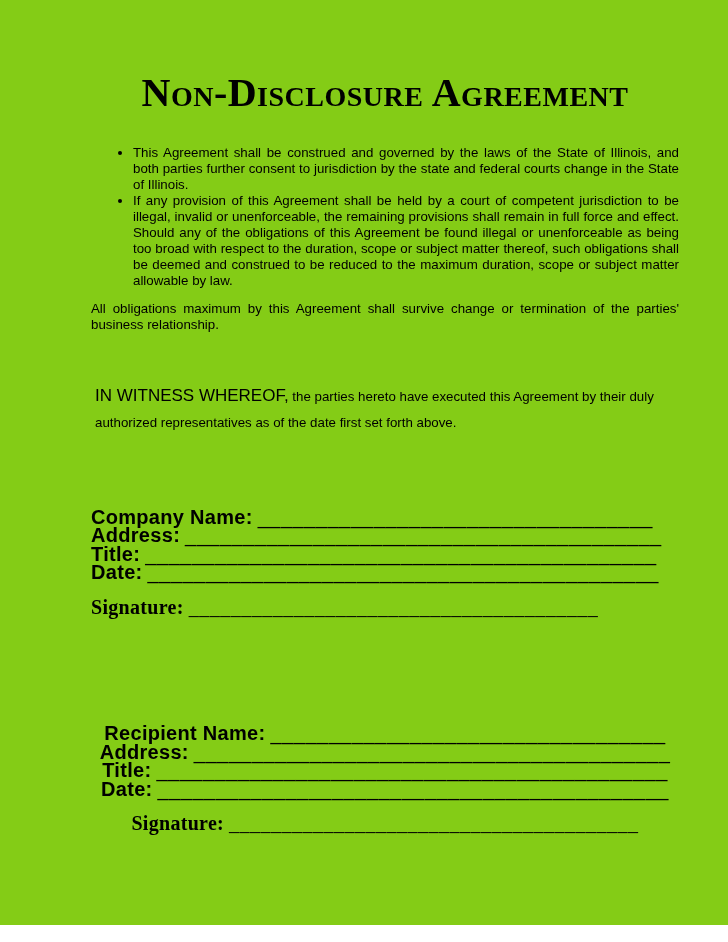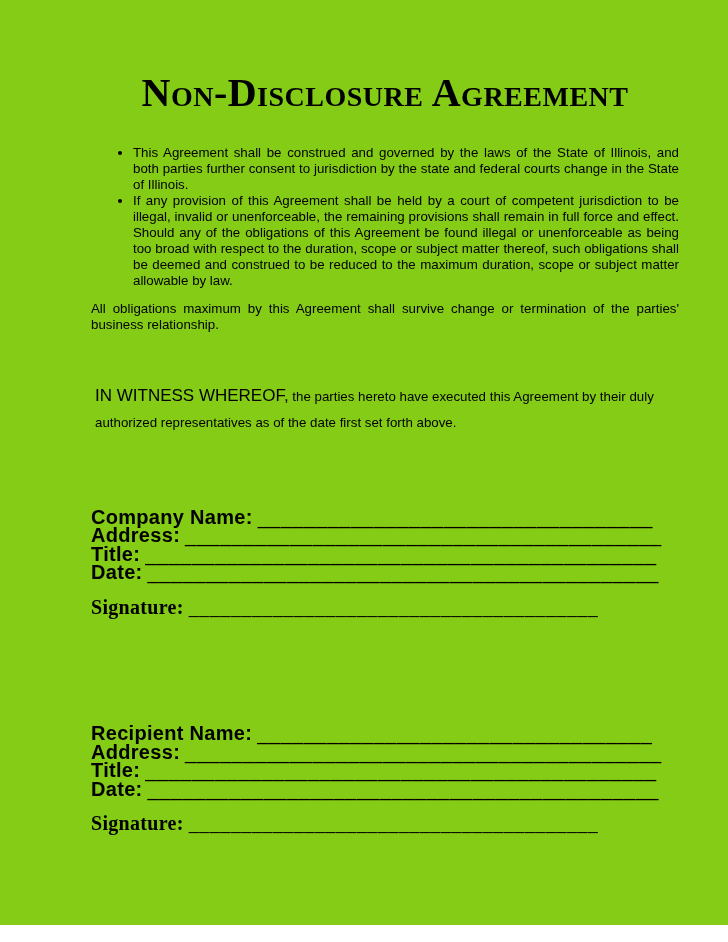--- a/index.html
+++ b/index.html
@@ -48,21 +48,21 @@
   .witness {
     margin: 50px 0 0 4px;
     font-size: 13.3px;
     line-height: 26px;
     text-align: left;
   }
   .witness-lead {
     font-size: 17px;
   }
   .sign-block { margin-top: 72px; }
-  .sign-block.recipient { margin-top: 108px; }
+  .sign-block.recipient { margin-top: 108px; text-align: center; }
   .field-row {
     font-size: 20px;
     line-height: 18.5px;
     white-space: nowrap;
   }
   .field-label {
     font-weight: bold;
     letter-spacing: 0.3px;
   }
   .fill-line {

